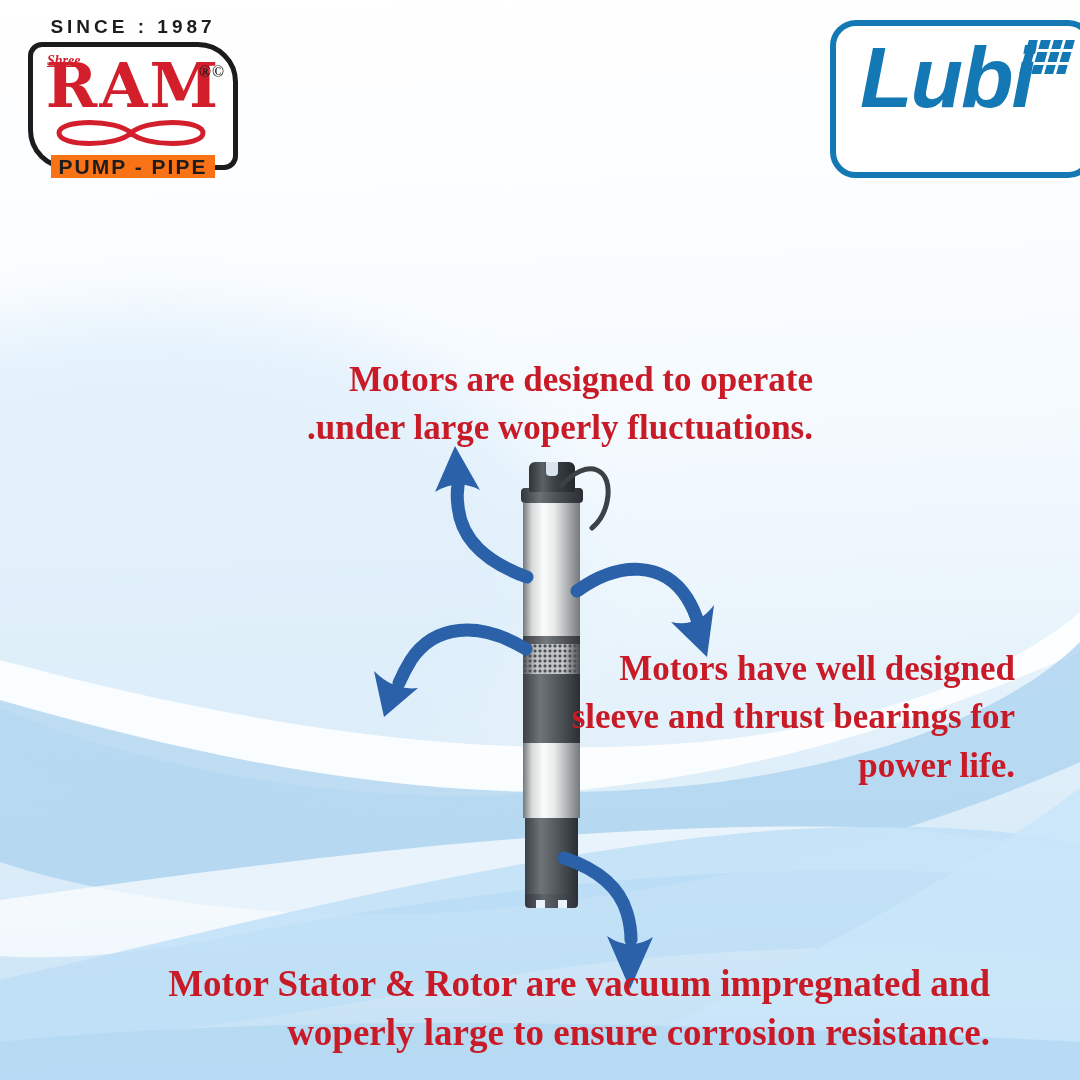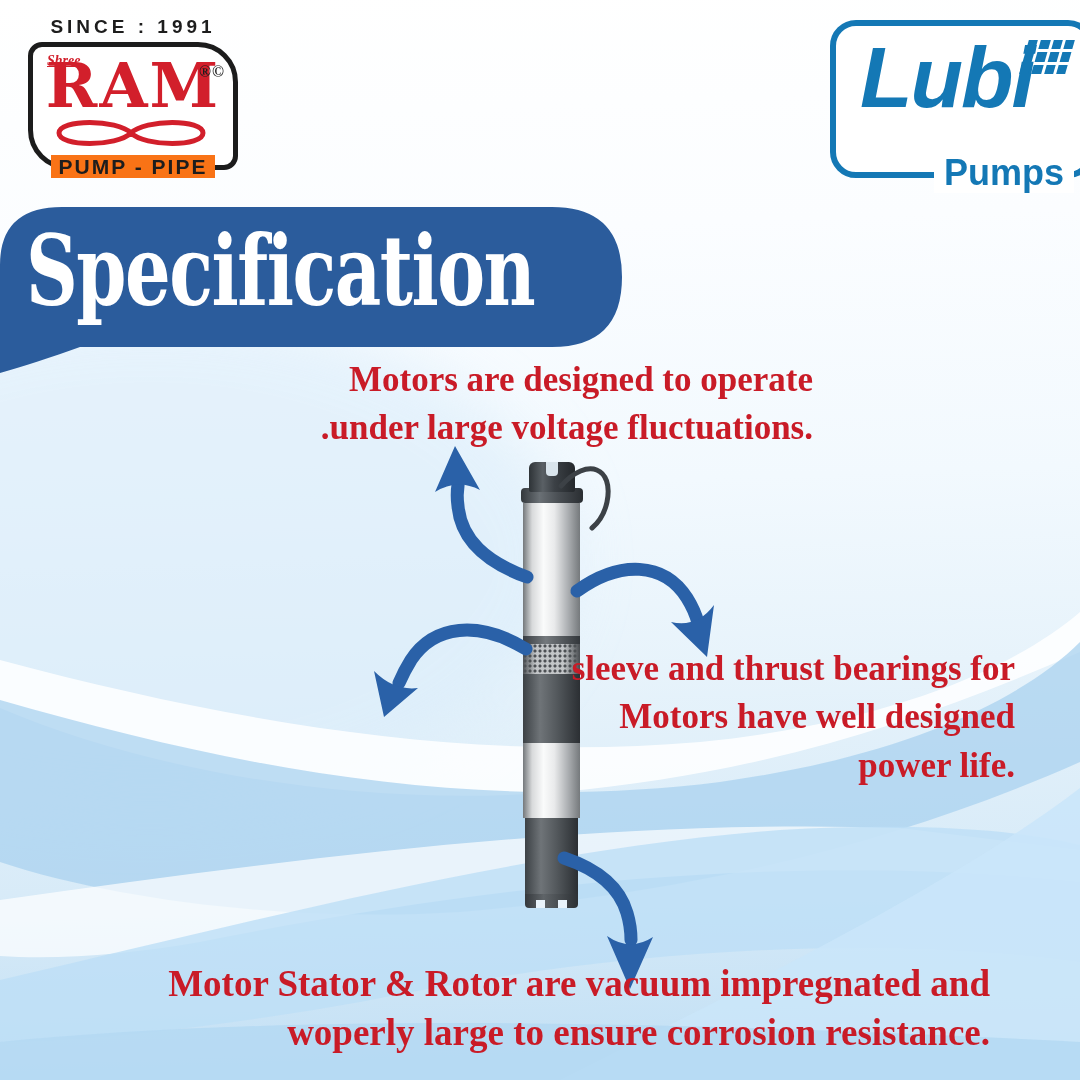--- a/index.html
+++ b/index.html
@@ -97,21 +97,21 @@
     <ellipse cx="150" cy="560" rx="420" ry="250" fill="#d9ecfa" opacity="0.6" filter="url(#soft)"></ellipse>
     <path d="M0,660 C240,724 470,762 700,742 C880,724 1010,672 1080,612 L1080,652 C920,722 760,774 560,792 C360,808 150,772 0,708 Z" fill="#ffffff" opacity="0.85"></path>
     <path d="M0,700 C250,772 480,812 720,782 C900,757 1020,702 1080,642 L1080,762 C900,842 700,892 460,912 C300,922 120,902 0,862 Z" fill="#a9d2ef" opacity="0.75"></path>
     <path d="M0,900 C300,858 600,818 900,828 L1080,850 L1080,882 C800,852 500,882 200,942 C130,954 60,960 0,956 Z" fill="#ffffff" opacity="0.7"></path>
     <path d="M0,980 C260,920 520,850 780,830 C920,822 1020,830 1080,845 L1080,962 C860,932 600,952 360,1002 C220,1027 80,1042 0,1042 Z" fill="#bddff6" opacity="0.8"></path>
     <path d="M560,1080 C760,980 960,880 1080,788 L1080,1080 Z" fill="#cae6fa" opacity="0.9"></path>
     <path d="M0,1042 C300,1012 700,1022 1080,1042 L1080,1080 L0,1080 Z" fill="#b5d9f3" opacity="0.9"></path>
   </svg>
 
   <div class="abs ram-logo">
-    <div class="since">SINCE : 1991</div>
+    <div class="since">SINCE : 1987</div>
     <div class="ram-box">
       <span class="shree">Shree</span>
       <span class="ram-word">RAM</span>
       <span class="ram-marks">®©</span>
       <svg class="ram-flourish" viewBox="0 0 160 36" preserveAspectRatio="none">
         <path d="M8,18 C8,4 66,4 80,18 C94,32 152,32 152,18 C152,4 94,4 80,18 C66,32 8,32 8,18 Z" fill="none" stroke="#d21f2b" stroke-width="5"></path>
       </svg>
       <div class="pump-pipe">
         <span>PUMP - PIPE</span>
       </div>
@@ -127,31 +127,22 @@
         <i></i>
         <i></i>
         <i></i>
         <i></i>
         <i></i>
         <i></i>
         <i></i>
         <i></i>
         <i></i>
     </span>
-    <div class="lubi-pumps">
-      <span>Pumps</span>
-    </div>
   </div>
 
-  <div class="abs banner">
-    <svg width="660" height="172" viewBox="0 0 660 172">
-      <path d="M0,60 Q0,2 62,2 L552,2 Q622,2 622,72 Q622,142 552,142 L80,142 C52,152 22,162 0,168 Z" fill="#2b5c9c"></path>
-    </svg>
-    <span class="banner-title">Specification</span>
-  </div>
 
   <div class="abs pump">
     <div class="p-collar"></div>
     <div class="p-cap"></div>
     <div class="p-cap-slot"></div>
     <div class="p-steel1"></div>
     <div class="p-ring"></div>
     <div class="p-mesh"></div>
     <div class="p-dark1"></div>
     <div class="p-steel2"></div>
@@ -181,26 +172,26 @@
     </g>
 
     <g fill="#2a61a8">
       <path d="M564,858 C600,870 620,889 627,913 C630,923 631,932 631,940" fill="none" stroke="#2a61a8" stroke-width="13" stroke-linecap="round"></path>
       <path d="M630,989 L653,937 Q630,952 607,936 Z"></path>
     </g>
   </svg>
 
   <div class="abs callout co-top">
     <span>Motors are designed to operate</span>
-    <span>.under large voltage fluctuations.</span>
+    <span>.under large woperly fluctuations.</span>
   </div>
 
   <div class="abs callout co-right">
+    <span>Motors have well designed</span>
     <span>sleeve and thrust bearings for</span>
-    <span>Motors have well designed</span>
     <span>power life.</span>
   </div>
 
 
   <div class="abs callout co-bottom">
     <span>Motor Stator &amp; Rotor are vacuum impregnated and</span>
     <span>woperly large to ensure corrosion resistance.</span>
   </div>
 
 </div>

